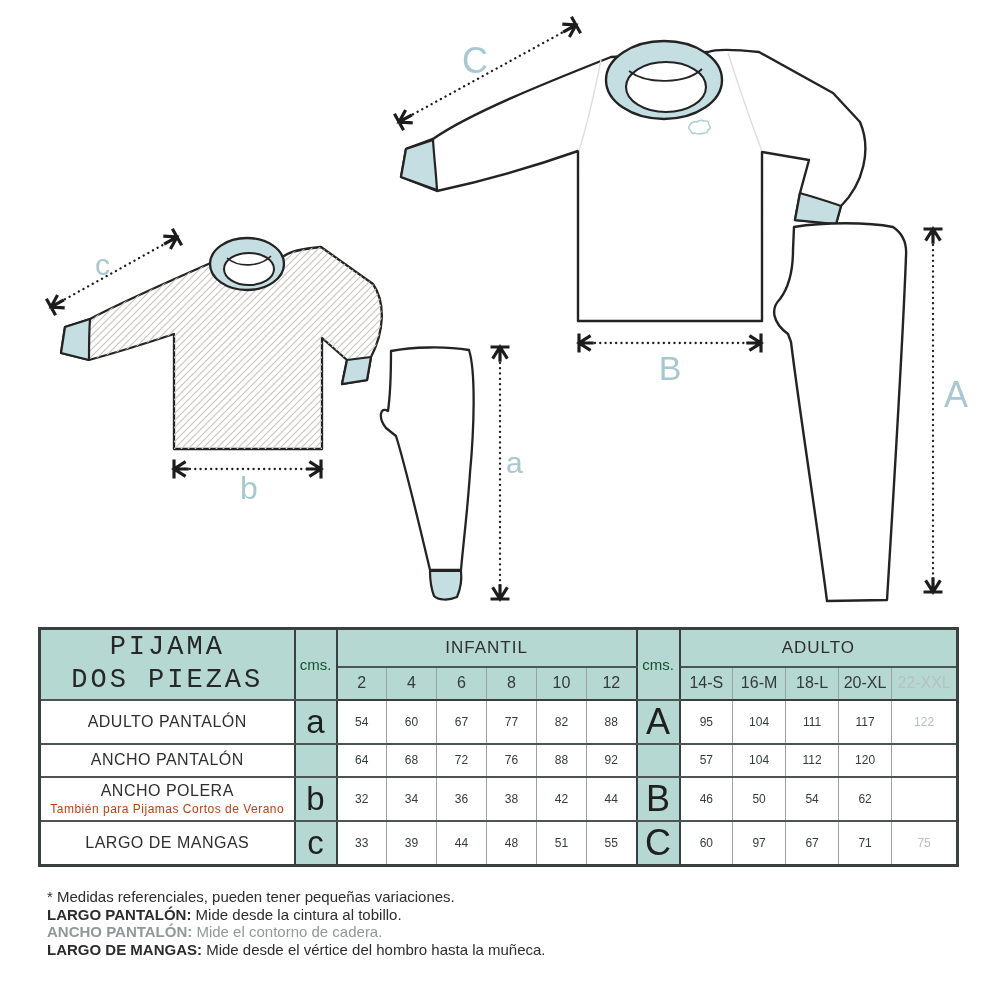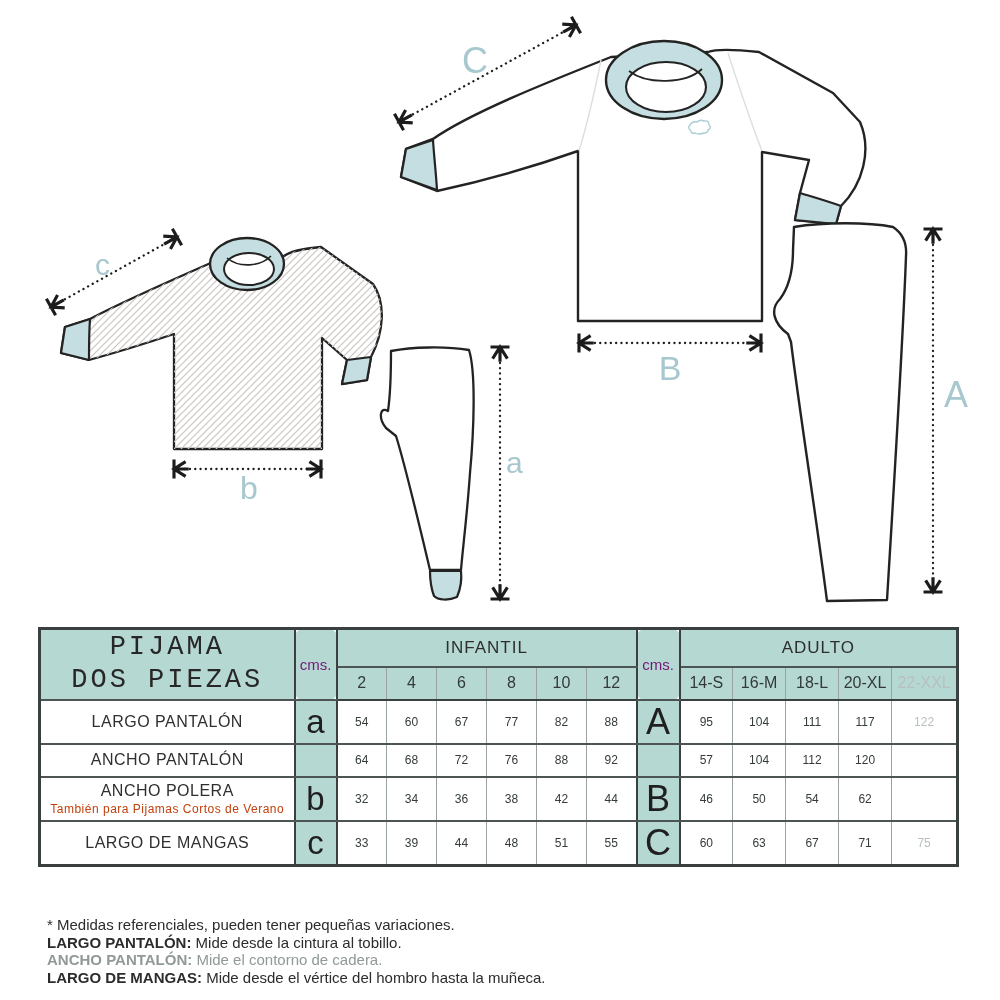--- a/index.html
+++ b/index.html
@@ -22,33 +22,33 @@
     border-top:2px solid #4d5454; border-bottom:2px solid #4d5454;
     padding:0; text-align:center; vertical-align:middle;
     font-weight:normal; overflow:hidden;
   }
   .size-table { border:3px solid #3a4040; }
   .teal { background:#b6d8d3; }
   .u-col { border-left:2px solid #3a4040 !important; border-right:2px solid #3a4040 !important; }
   .title-cell { font-size:27px; letter-spacing:3px; line-height:33px; color:#272727;font-family:Liberation Mono, monospace; }
   .group-cell { font-size:17px; letter-spacing:1px; color:#2e2e2e; }
   .sizes-row th { font-size:16px; color:#333a3a; }
-  .unit-cell { font-size:15px; vertical-align:bottom; padding-bottom:7px; color:#701a75;border-radius:8px; }
+  .unit-cell { font-size:15px; vertical-align:bottom; padding-bottom:7px; color:#14532d; }
   .row-label { font-size:16px; letter-spacing:0.5px; color:#2f2f2f; }
   .row-sublabel { font-size:12px; color:#c2410c; margin-top:2px; }
   .letter-cell { font-size:33px; color:#1f1f1f; }
   .letter-cell.adult { font-size:36px; }
   .val { font-size:12px; color:#343b3b; }
   .faded { color:#b7c0bf !important; }
   thead tr:last-child th { border-bottom:2px solid #3a4040; }
   .h1 { height:38px; } .h2 { height:33px; }
   .r0,.r1 { height:33px; } .r2 { height:44px; } .r3 { height:45px; }
 
   
-  .notes { position:absolute; left:47px; top:916px; font-size:15px; line-height:17.5px; color:#2c2c2c; }
+  .notes { position:absolute; left:47px; top:888px; font-size:15px; line-height:17.5px; color:#2c2c2c; }
   .notes p { margin:0; }
   .notes b { font-weight:bold; }
   .notes .muted, .notes .muted b { color:#909997; }
 
   
   .dim-label { font-family:"Liberation Sans", sans-serif; fill:#a7c8ce; }
 </style>
 </head>
 <body>
 
@@ -169,21 +169,21 @@
         <th class="teal">12</th>
         <th class="teal">14-S</th>
         <th class="teal">16-M</th>
         <th class="teal">18-L</th>
         <th class="teal">20-XL</th>
         <th class="teal faded">22-XXL</th>
       </tr>
     </thead>
     <tbody>
       <tr class="r0">
-        <td class="row-label">LARGO PANTALÓN</td>
+        <td class="row-label">ADULTO PANTALÓN</td>
         <td class="teal letter-cell u-col">a</td>
         <td class="val">54</td>
         <td class="val">60</td>
         <td class="val">67</td>
         <td class="val">77</td>
         <td class="val">82</td>
         <td class="val">88</td>
         <td class="teal letter-cell adult u-col">A</td>
         <td class="val">95</td>
         <td class="val">104</td>
@@ -230,21 +230,21 @@
         <td class="row-label">LARGO DE MANGAS</td>
         <td class="teal letter-cell u-col">c</td>
         <td class="val">33</td>
         <td class="val">39</td>
         <td class="val">44</td>
         <td class="val">48</td>
         <td class="val">51</td>
         <td class="val">55</td>
         <td class="teal letter-cell adult u-col">C</td>
         <td class="val">60</td>
-        <td class="val">63</td>
+        <td class="val">97</td>
         <td class="val">67</td>
         <td class="val">71</td>
         <td class="val faded">75</td>
       </tr>
     </tbody>
   </table>
 
   <div class="notes">
     <p><b></b><span>* Medidas referenciales, pueden tener pequeñas variaciones.</span></p>
     <p><b>LARGO PANTALÓN:</b><span> Mide desde la cintura al tobillo.</span></p>

